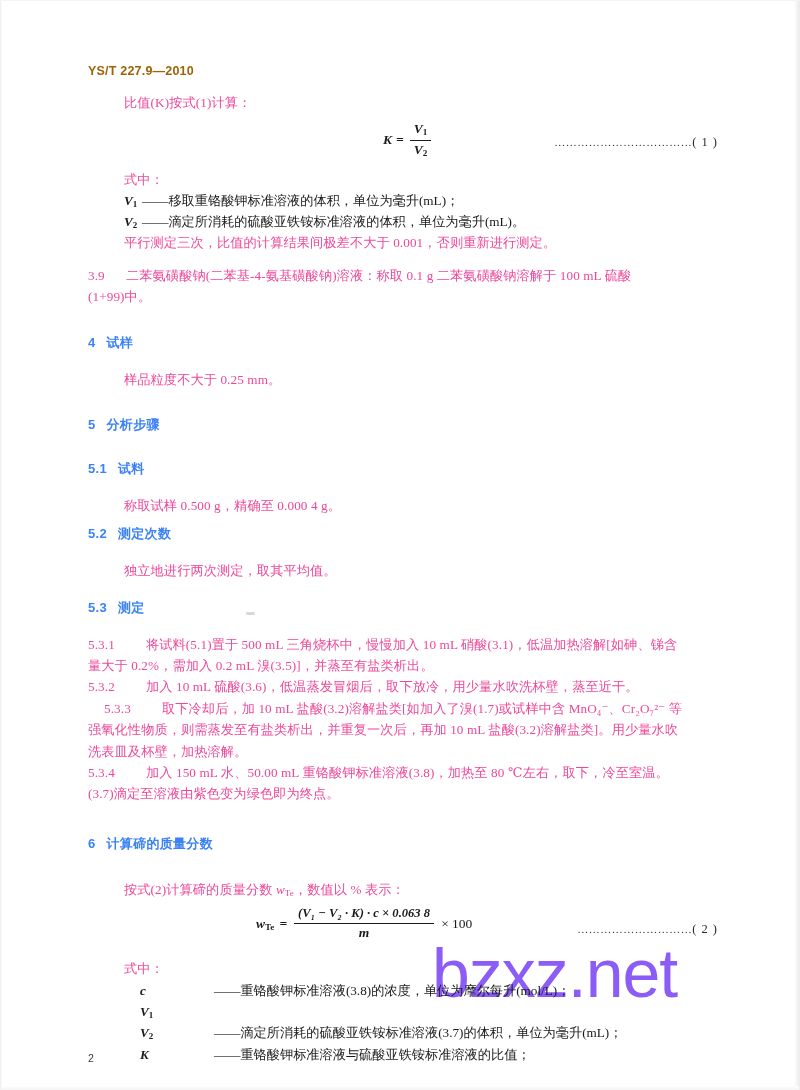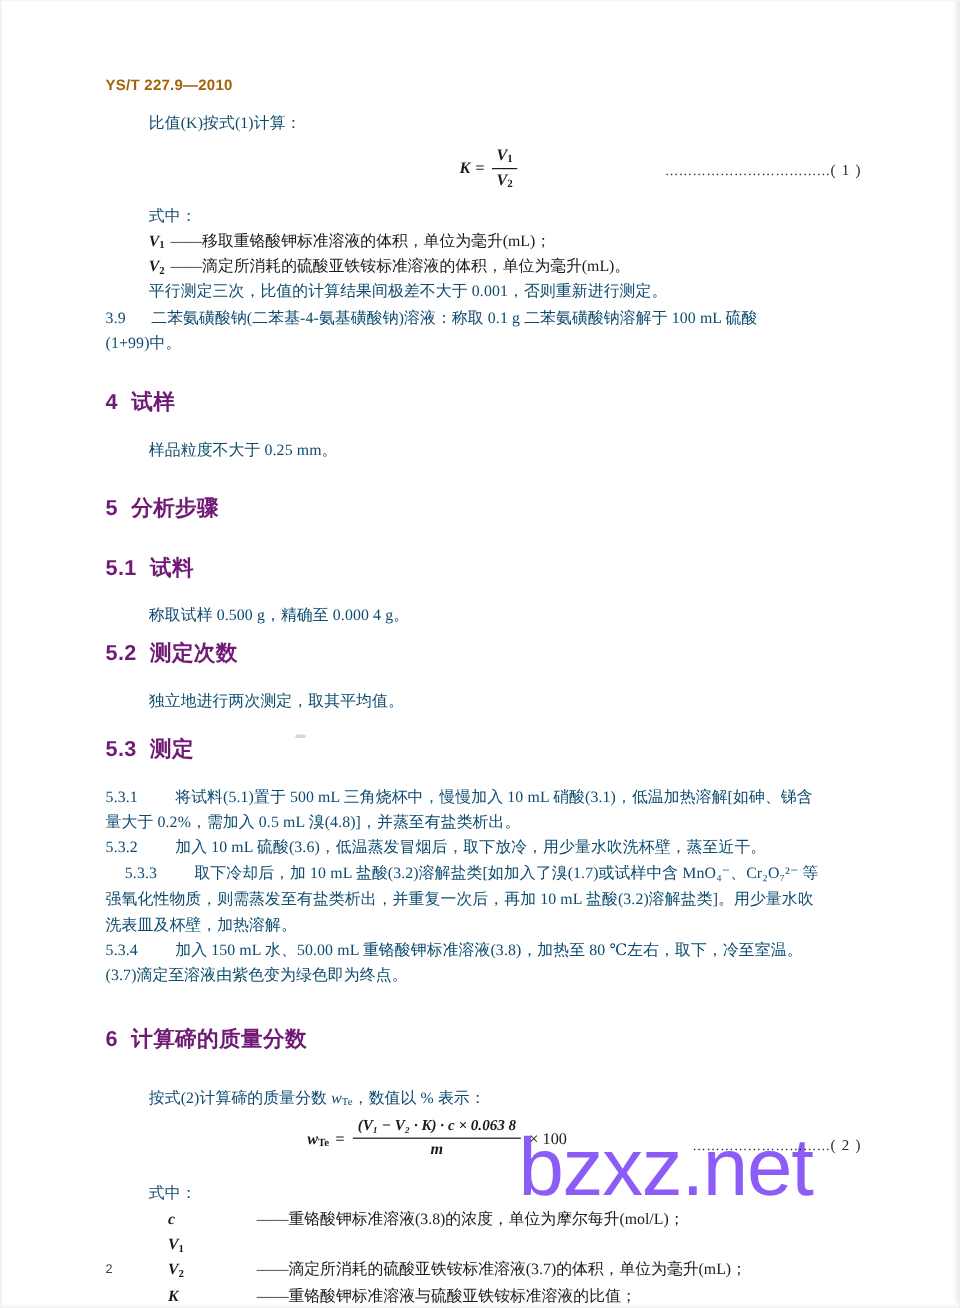--- a/index.html
+++ b/index.html
@@ -60,31 +60,31 @@
     font-weight: bold;
     font-size: 12.5px;
     letter-spacing: 0.2px;
     color: #a16207;
     margin-bottom: 14px;
   }
 
   .body-line {
     font-size: 13.2px;
     line-height: 1.62;
-    color: #0c4a6e;
+    color: #ec4899;
     letter-spacing: 0.1px;
   }
   .indent1 { padding-left: 36px; }
   .indent-none { padding-left: 0; }
 
   .sec-title {
     font-family: "Liberation Sans", "DejaVu Sans", sans-serif;
     font-weight: bold;
-    font-size: 18px;
-    color: #701a75;
+    font-size: 13px;
+    color: #3b82f6;
     letter-spacing: 0.3px;
   }
   .sec-title .num { margin-right: 11px; }
 
   .formula-row {
     position: relative;
     height: 42px;
     margin: 8px 0 6px 0;
   }
   .formula-center {
@@ -239,21 +239,21 @@
       <span>——移取重铬酸钾标准溶液的体积，单位为毫升(mL)；</span>
     </div>
     <div class="var-def">
       <span class="sym"><span>V</span><sub>2</sub></span>
       <span>——滴定所消耗的硫酸亚铁铵标准溶液的体积，单位为毫升(mL)。</span>
     </div>
 
     <div class="body-line indent1">平行测定三次，比值的计算结果间极差不大于 0.001，否则重新进行测定。</div>
 
     <div class="body-line indent-none">
-      <span style="display:inline-block;width:38px;">3.9</span><span>二苯氨磺酸钠(二苯基-4-氨基磺酸钠)溶液：称取 0.1 g 二苯氨磺酸钠溶解于 100 mL 硫酸</span>
+      <span style="display:inline-block;width:38px;margin-top:11px;">3.9</span><span>二苯氨磺酸钠(二苯基-4-氨基磺酸钠)溶液：称取 0.1 g 二苯氨磺酸钠溶解于 100 mL 硫酸</span>
     </div>
     <div class="body-line indent-none">(1+99)中。</div>
 
     <div class="gap-l"></div>
 
     <div class="sec-title">
       <span class="num">4</span><span>试样</span>
     </div>
     <div class="gap-m"></div>
     <div class="body-line indent1">样品粒度不大于 0.25 mm。</div>
@@ -282,21 +282,21 @@
     <div class="gap-m"></div>
 
     <div class="sec-title">
       <span class="num">5.3</span><span>测定</span>
     </div>
     <div class="gap-m"></div>
 
     <div class="body-line indent-none">
       <span style="display:inline-block;width:58px;">5.3.1</span><span>将试料(5.1)置于 500 mL 三角烧杯中，慢慢加入 10 mL 硝酸(3.1)，低温加热溶解[如砷、锑含</span>
     </div>
-    <div class="body-line indent-none">量大于 0.2%，需加入 0.5 mL 溴(4.8)]，并蒸至有盐类析出。</div>
+    <div class="body-line indent-none">量大于 0.2%，需加入 0.2 mL 溴(3.5)]，并蒸至有盐类析出。</div>
 
     <div class="body-line indent-none">
       <span style="display:inline-block;width:58px;">5.3.2</span><span>加入 10 mL 硫酸(3.6)，低温蒸发冒烟后，取下放冷，用少量水吹洗杯壁，蒸至近干。</span>
     </div>
 
     <div class="body-line indent-none">
       <span style="display:inline-block;width:58px;margin-left:16px;">5.3.3</span><span>取下冷却后，加 10 mL 盐酸(3.2)溶解盐类[如加入了溴(1.7)或试样中含 MnO₄⁻、Cr₂O₇²⁻ 等</span>
     </div>
     <div class="body-line indent-none">强氧化性物质，则需蒸发至有盐类析出，并重复一次后，再加 10 mL 盐酸(3.2)溶解盐类]。用少量水吹</div>
     <div class="body-line indent-none">洗表皿及杯壁，加热溶解。</div>

